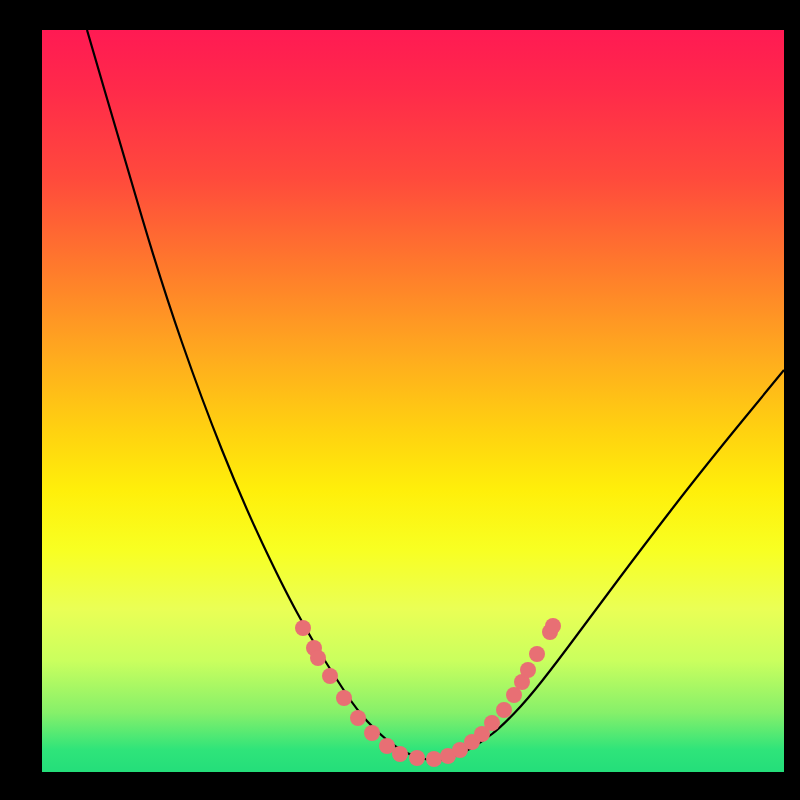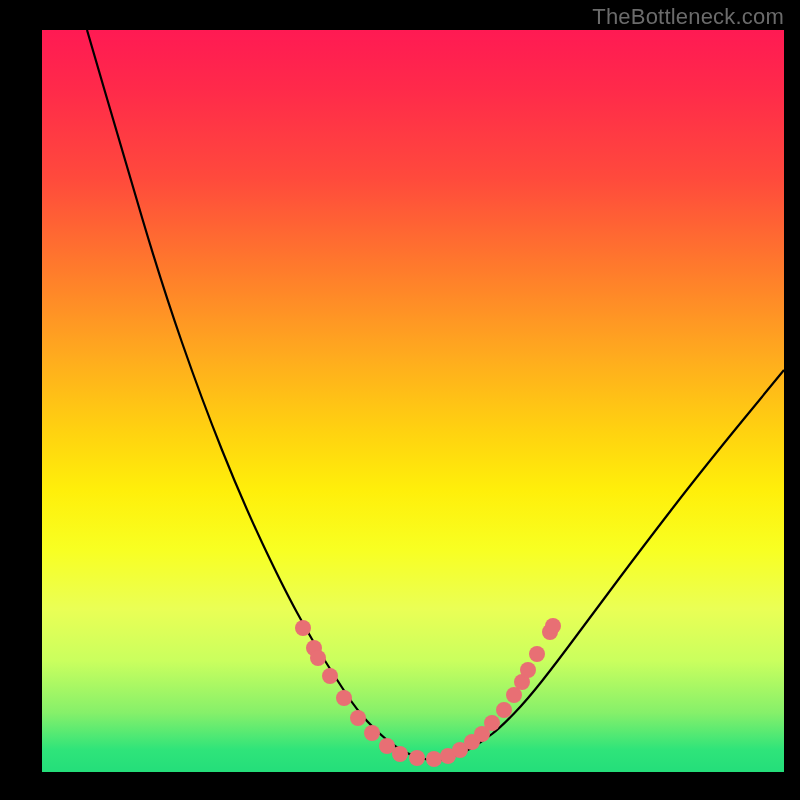--- a/index.html
+++ b/index.html
@@ -90,14 +90,13 @@
           <circle cx="462" cy="680" r="8" class="dot"></circle>
           <circle cx="472" cy="665" r="8" class="dot"></circle>
           <circle cx="480" cy="652" r="8" class="dot"></circle>
           <circle cx="486" cy="640" r="8" class="dot"></circle>
           <circle cx="495" cy="624" r="8" class="dot"></circle>
           <circle cx="508" cy="602" r="8" class="dot"></circle>
           <circle cx="511" cy="596" r="8" class="dot"></circle>
         </g>
     </svg>
   </div>
-  <div class="watermark">TheBottleneck.com</div>
 </div>
 
 </body></html>

